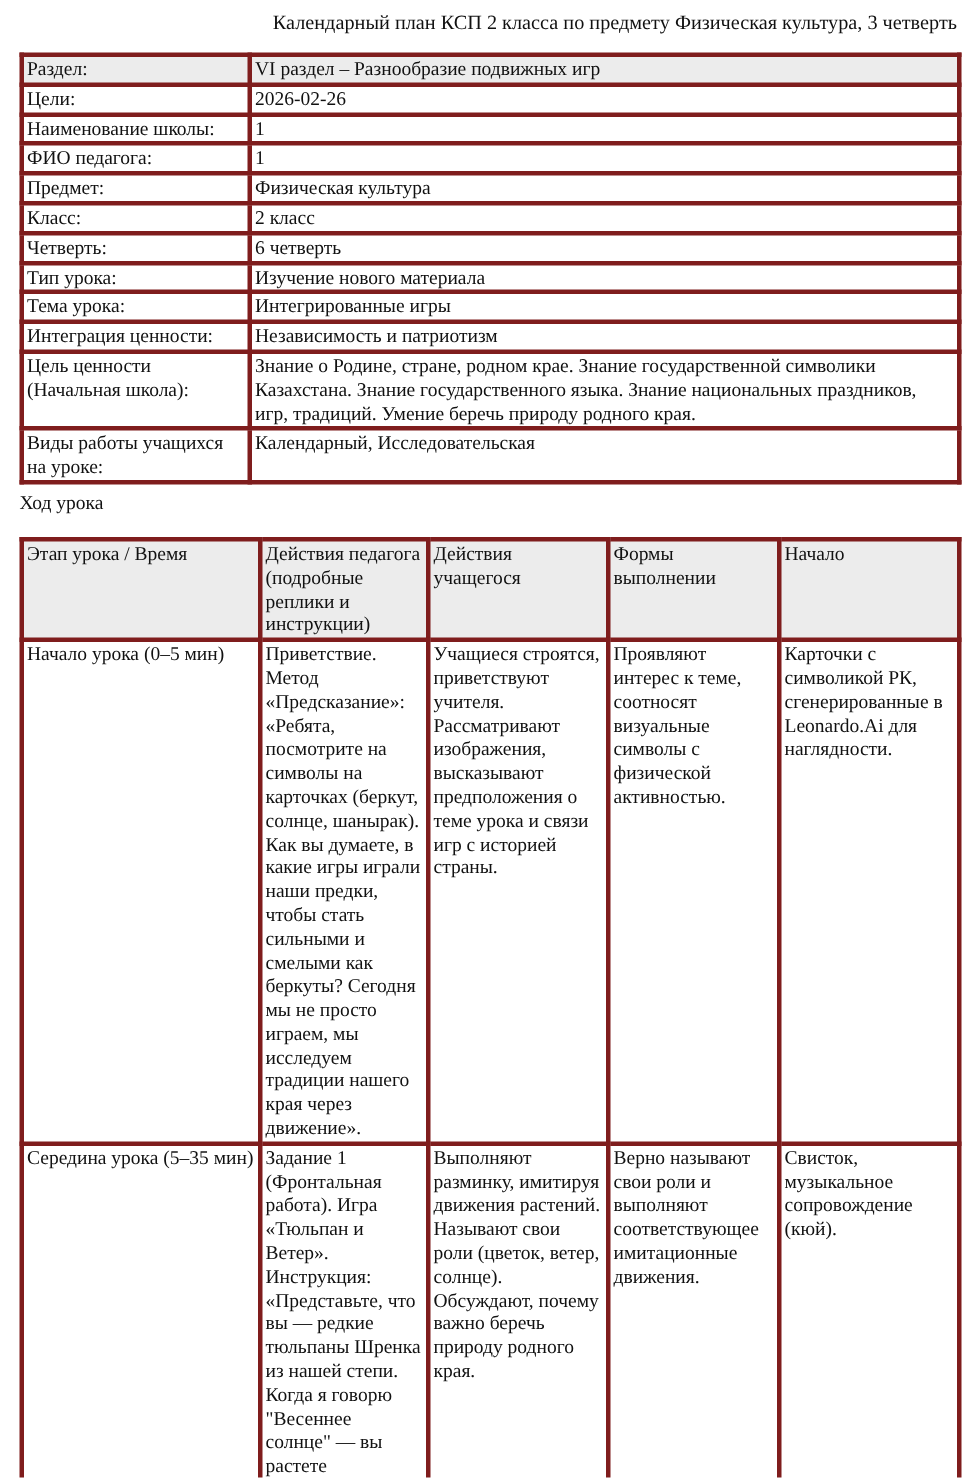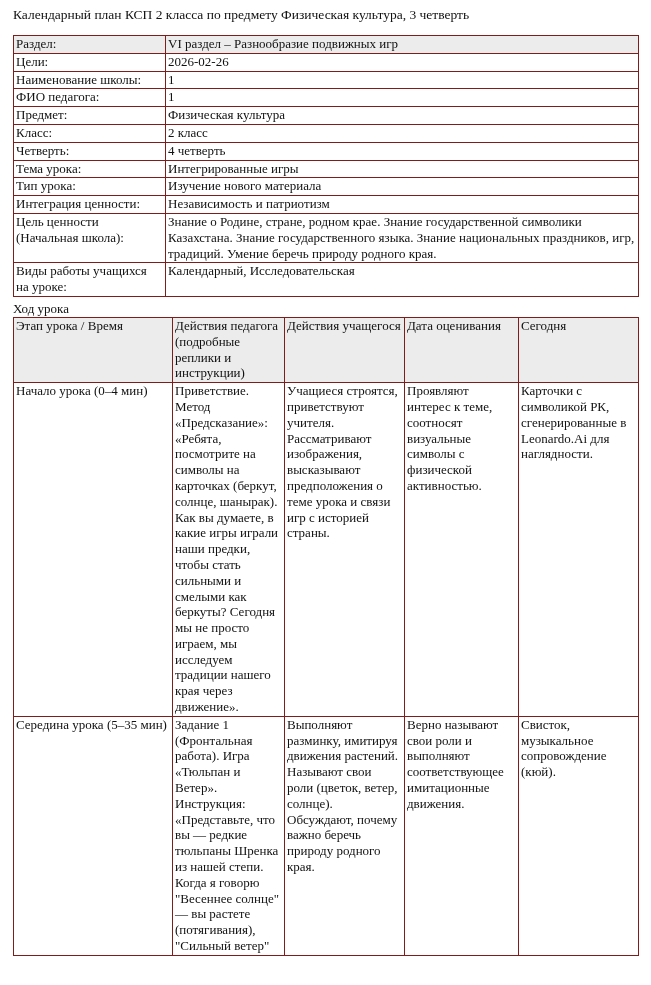--- a/index.html
+++ b/index.html
@@ -14,39 +14,40 @@
     height: 985px;
     overflow: hidden;
   }
   .page {
     padding: 6px 13px 0 13px;
   }
   .title {
     margin: 0 0 12px 0;
     font-size: 13.5px;
     line-height: 17px;
+    text-align: right;
   }
   table {
     border-collapse: collapse;
     table-layout: fixed;
     width: 625px;
     font-size: 13px;
     line-height: 15.8px;
   }
   td {
-    border: 1px solid #7f1d1d;
+    border: 3px solid #7f1d1d;
     vertical-align: top;
     padding: 0 3px 1px 2px;
     word-wrap: break-word;
   }
   tr.hdr td {
     background: #ececec;
   }
   .section {
-    margin: 3px 0 0 0;
+    margin: 3px 0 15px 0;
     font-size: 13px;
     line-height: 17px;
   }
   .info col.c-label { width: 152px; }
   .info col.c-value { width: 473px; }
   .plan col.c1 { width: 159px; }
   .plan col.c2 { width: 112px; }
   .plan col.c3 { width: 120px; }
   .plan col.c4 { width: 114px; }
   .plan col.c5 { width: 120px; }
@@ -83,29 +84,29 @@
       <tr>
         <td>Предмет:</td>
         <td>Физическая культура</td>
       </tr>
       <tr>
         <td>Класс:</td>
         <td>2 класс</td>
       </tr>
       <tr>
         <td>Четверть:</td>
-        <td>4 четверть</td>
+        <td>6 четверть</td>
+      </tr>
+      <tr>
+        <td>Тип урока:</td>
+        <td>Изучение нового материала</td>
       </tr>
       <tr>
         <td>Тема урока:</td>
         <td>Интегрированные игры</td>
-      </tr>
-      <tr>
-        <td>Тип урока:</td>
-        <td>Изучение нового материала</td>
       </tr>
       <tr>
         <td>Интеграция ценности:</td>
         <td>Независимость и патриотизм</td>
       </tr>
       <tr>
         <td>Цель ценности (Начальная школа):</td>
         <td>Знание о Родине, стране, родном крае. Знание государственной символики Казахстана. Знание государственного языка. Знание национальных праздников, игр, традиций. Умение беречь природу родного края.</td>
       </tr>
       <tr>
@@ -123,25 +124,25 @@
         <col class="c2">
         <col class="c3">
         <col class="c4">
         <col class="c5">
     </colgroup>
     <tbody>
       <tr class="hdr">
         <td>Этап урока / Время</td>
         <td>Действия педагога (подробные реплики и инструкции)</td>
         <td>Действия учащегося</td>
-        <td>Дата оценивания</td>
-        <td>Сегодня</td>
+        <td>Формы выполнении</td>
+        <td>Начало</td>
       </tr>
       <tr>
-        <td>Начало урока (0–4 мин)</td>
+        <td>Начало урока (0–5 мин)</td>
         <td>Приветствие. Метод «Предсказание»: «Ребята, посмотрите на символы на карточках (беркут, солнце, шанырак). Как вы думаете, в какие игры играли наши предки, чтобы стать сильными и смелыми как беркуты? Сегодня мы не просто играем, мы исследуем традиции нашего края через движение».</td>
         <td>Учащиеся строятся, приветствуют учителя. Рассматривают изображения, высказывают предположения о теме урока и связи игр с историей страны.</td>
         <td>Проявляют интерес к теме, соотносят визуальные символы с физической активностью.</td>
         <td>Карточки с символикой РК, сгенерированные в Leonardo.Ai для наглядности.</td>
       </tr>
       <tr>
         <td>Середина урока (5–35 мин)</td>
         <td>Задание 1 (Фронтальная работа). Игра «Тюльпан и Ветер». Инструкция: «Представьте, что вы — редкие тюльпаны Шренка из нашей степи. Когда я говорю "Весеннее солнце" — вы растете (потягивания), "Сильный ветер"</td>
         <td>Выполняют разминку, имитируя движения растений. Называют свои роли (цветок, ветер, солнце). Обсуждают, почему важно беречь природу родного края.</td>
         <td>Верно называют свои роли и выполняют соответствующее имитационные движения.</td>

